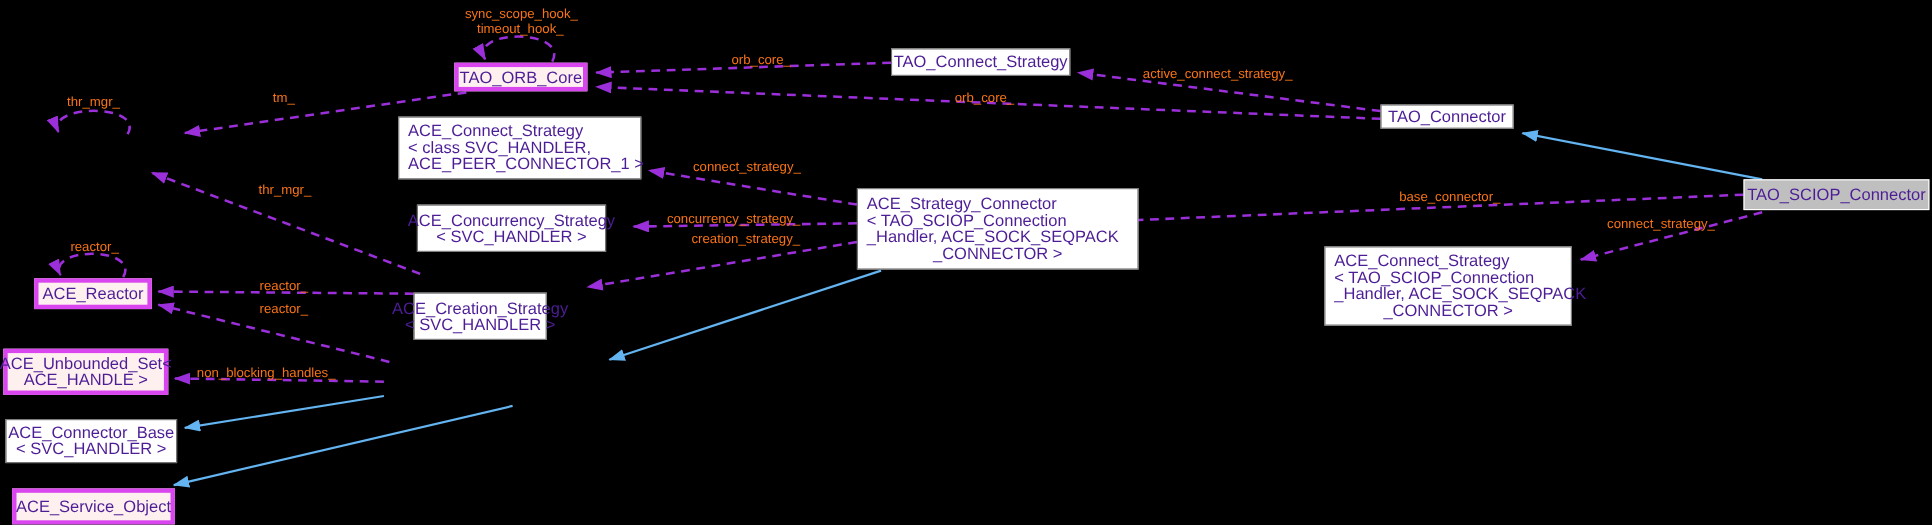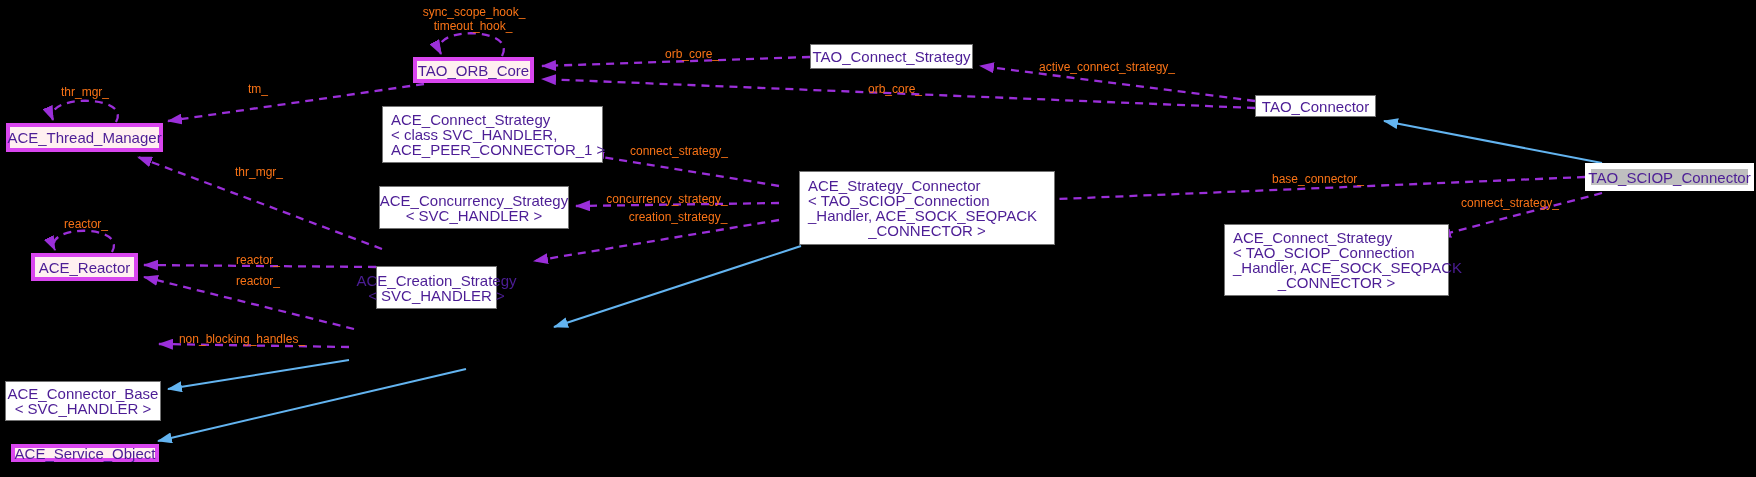--- a/index.html
+++ b/index.html
@@ -7,24 +7,24 @@
     position:relative;width:1756px;height:477px;background:#000000;
     font-family:"Liberation Sans", sans-serif;overflow:hidden;
   }
   #edges{position:absolute;left:0;top:0;width:1756px;height:477px;}
   .node{
     position:absolute;box-sizing:border-box;display:flex;flex-direction:column;
     justify-content:center;align-items:center;
     font-size:15px;line-height:15px;color:#4c1d95;text-align:center;
     background:#ffffff;border:1px solid #737373;cursor:pointer;white-space:nowrap;
   }
-  .node.align-left{align-items:flex-start;padding-left:8px;text-align:left;margin-left:20px;}
+  .node.align-left{align-items:flex-start;padding-left:8px;text-align:left;}
   .node .lc{align-self:center;padding-right:8px;text-align:center;}
   .box-red{background:#fff0f0;border:4px solid #d946ef;text-align:right;}
-  .box-gray{background:#bfbfbf;border:6px solid #ffffff;}
+  .box-gray{background:#bfbfbf;border:1px solid #ffffff;}
   .elabel{
     position:absolute;transform:translate(-50%,-50%);
     font-size:12px;color:#f97316;white-space:nowrap;
   }
 </style>
 </head>
 <body>
 
 <div id="canvas">
 
@@ -84,29 +84,28 @@
   <span class="elabel" style="left:242px;top:339px">non_blocking_handles_</span>
 
   <div class="node box-red" style="left:413px;top:57px;width:121px;height:26px">TAO_ORB_Core</div>
 
   <div class="node" style="left:810px;top:44px;width:163px;height:25px">TAO_Connect_Strategy</div>
 
   <div class="node" style="left:1255px;top:95px;width:121px;height:22px">TAO_Connector</div>
 
   <div class="node box-gray" style="left:1585px;top:163px;width:169px;height:28px">TAO_SCIOP_Connector</div>
 
-  <div class="node box-red" style="left:6px;top:123px;width:157px;height:29px">ACE_Thread_Manager</div>
 
   <div class="node align-left" style="left:362px;top:106px;width:221px;height:57px">
     <div>ACE_Connect_Strategy</div>
     <div>&lt; class SVC_HANDLER,</div>
     <div>ACE_PEER_CONNECTOR_1 &gt;</div>
   </div>
 
-  <div class="node" style="left:379px;top:186px;width:190px;height:43px">
+  <div class="node" style="left:379px;top:186px;width:172px;height:43px">
     <div>ACE_Concurrency_Strategy</div>
     <div>&lt; SVC_HANDLER &gt;</div>
   </div>
 
   <div class="node align-left" style="left:779px;top:171px;width:256px;height:74px">
     <div>ACE_Strategy_Connector</div>
     <div>&lt; TAO_SCIOP_Connection</div>
     <div>_Handler, ACE_SOCK_SEQPACK</div>
     <div class="lc">_CONNECTOR &gt;</div>
   </div>
@@ -118,22 +117,26 @@
     <div class="lc">_CONNECTOR &gt;</div>
   </div>
 
   <div class="node box-red" style="left:31px;top:253px;width:107px;height:28px">ACE_Reactor</div>
 
   <div class="node" style="left:376px;top:266px;width:121px;height:43px">
     <div>ACE_Creation_Strategy</div>
     <div>&lt; SVC_HANDLER &gt;</div>
   </div>
 
+  <div class="node box-red" style="left:3px;top:317px;width:150px;height:42px">
+    <div>ACE_Unbounded_Set&lt;</div>
+    <div>ACE_HANDLE &gt;</div>
+  </div>
 
 
   <div class="node" style="left:5px;top:381px;width:156px;height:40px">
     <div>ACE_Connector_Base</div>
     <div>&lt; SVC_HANDLER &gt;</div>
   </div>
 
-  <div class="node box-red" style="left:11px;top:444px;width:148px;height:18px">ACE_Service_Object</div>
+  <div class="node box-red" style="left:11px;top:444px;width:148px;height:33px">ACE_Service_Object</div>
 
 </div>
 
 </body></html>

